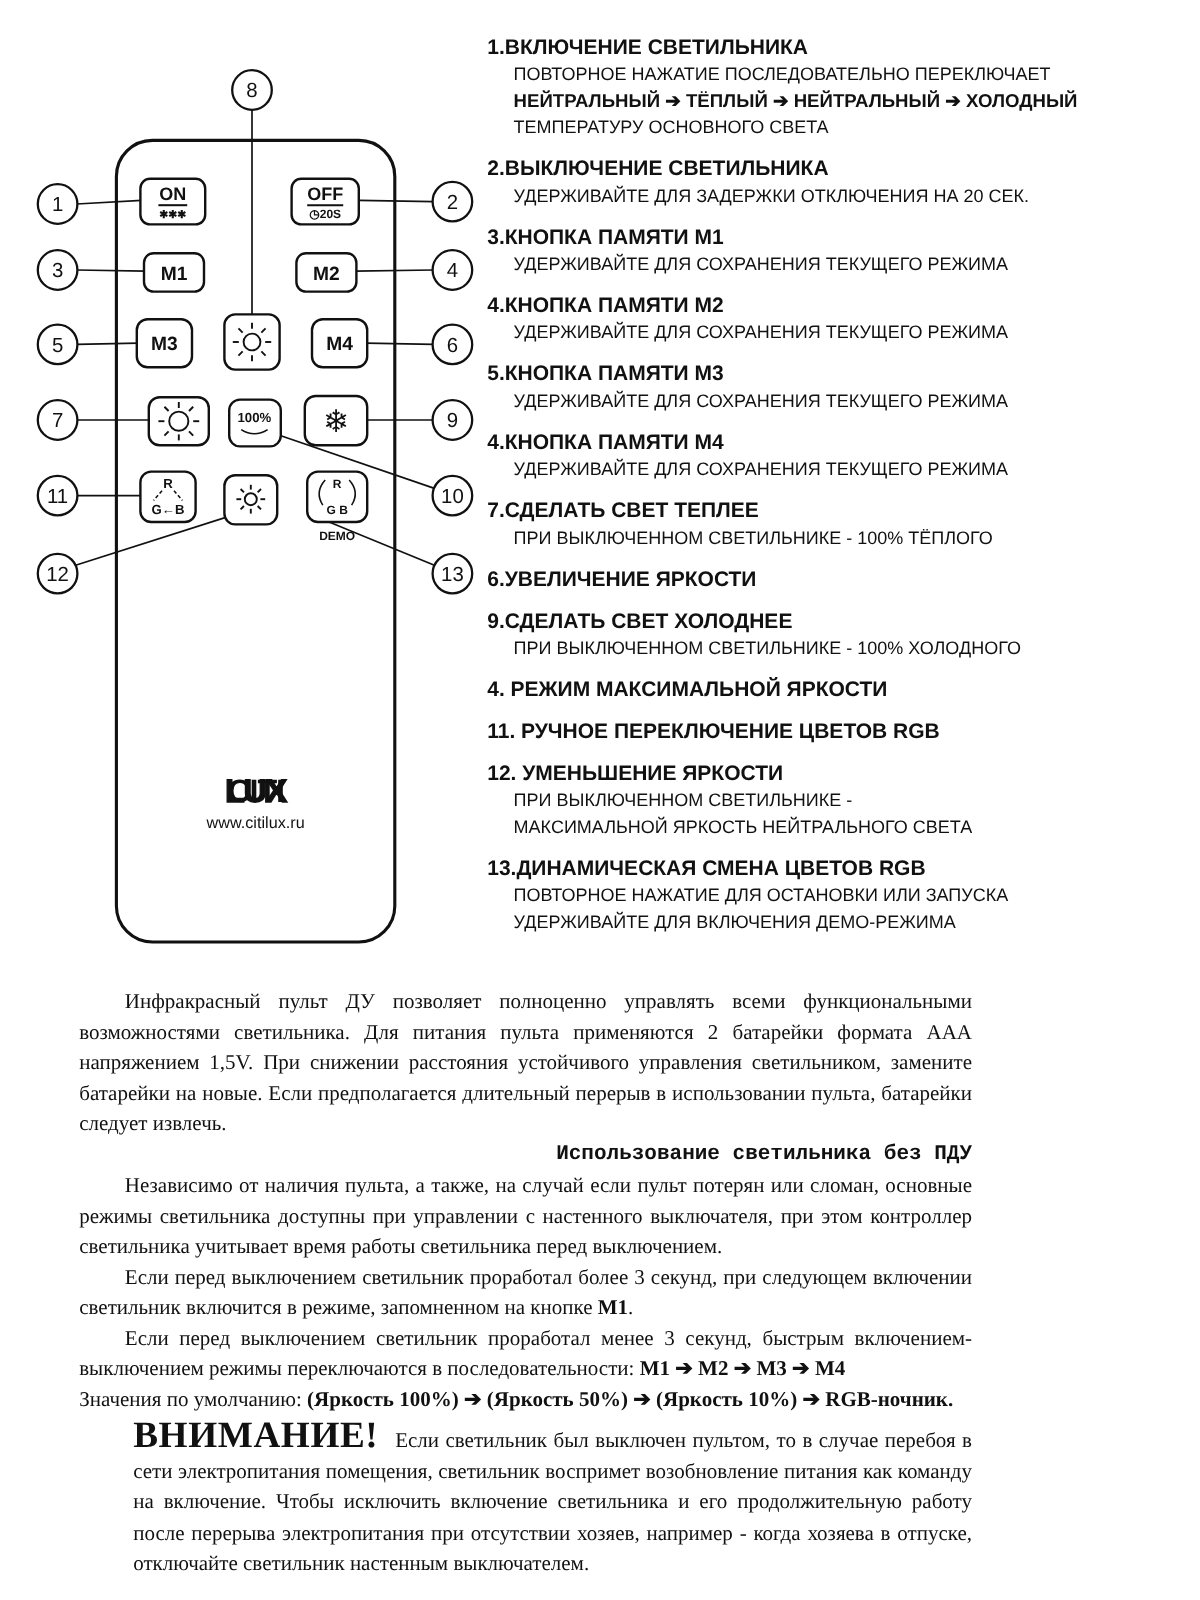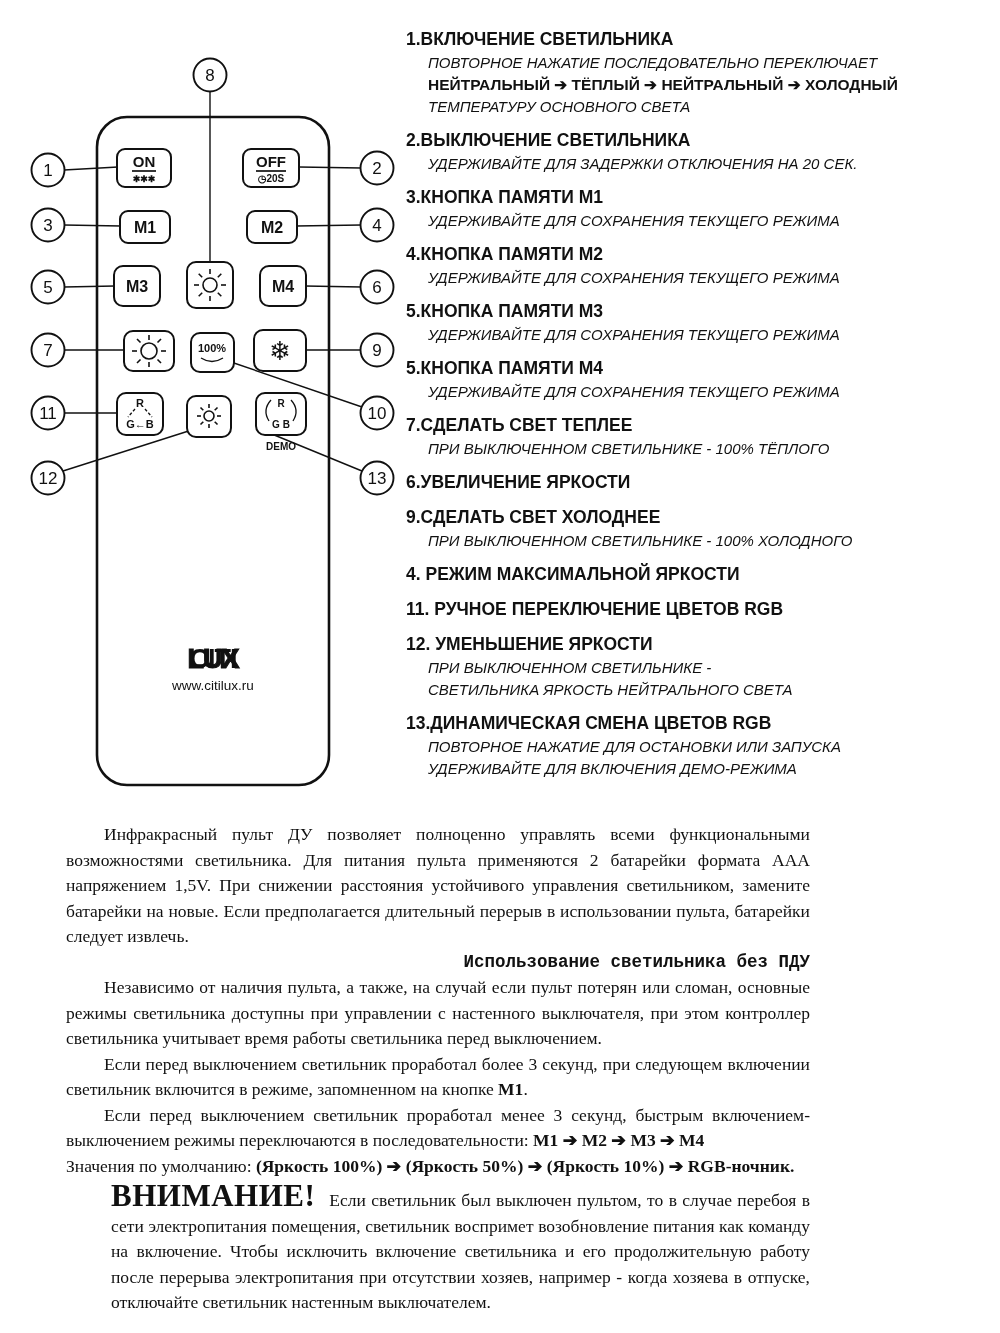--- a/index.html
+++ b/index.html
@@ -25,21 +25,21 @@
   .callout circle { fill:#fff; stroke:#111; stroke-width:1.9; }
   .callout text { font-size:17px; }
   .logo-solid { font-weight:bold; font-size:27px; text-anchor:end; fill:#111; letter-spacing:-1px; }
   .logo-outline { font-weight:bold; font-size:27px; text-anchor:start; fill:#fff; stroke:#111; stroke-width:1.1; letter-spacing:-1px; }
 
   
   .instr-col { position:absolute; left:406px; top:26px; width:586px; }
   .instr { margin-bottom:9px; }
   .ititle { font-weight:bold; font-size:17.5px; line-height:26px; }
   .isub { margin-left:22px; font-size:15px; line-height:22px; }
-  .isub.italic { font-style:italic; }
+  .isub.italic { }
   .isub.bold { font-weight:bold; font-size:15.5px; }
 
   
   .body-text { position:absolute; left:0; top:822px; width:820px; padding:0 10px 0 66px; }
   .para { font-family:"Liberation Serif", serif; font-size:17.5px; line-height:25.5px; text-align:justify; }
   .indent { text-indent:38px; }
   .center-head { font-family:Liberation Mono, monospace; font-size:17.5px; line-height:25.5px; font-weight:bold; text-align:right; }
   .warning { margin-top:4px;margin-left:45px; }
   .warn-title { font-size:31px; margin-right:14px; letter-spacing:0.5px; }
 </style>
@@ -267,21 +267,21 @@
     </div>
 
     <div class="instr">
       <div class="ititle">5.КНОПКА ПАМЯТИ М3</div>
       <div class="isubs">
           <div class="isub italic">УДЕРЖИВАЙТЕ ДЛЯ СОХРАНЕНИЯ ТЕКУЩЕГО РЕЖИМА</div>
         </div>
     </div>
 
     <div class="instr">
-      <div class="ititle">5.КНОПКА ПАМЯТИ М4</div>
+      <div class="ititle">4.КНОПКА ПАМЯТИ М4</div>
       <div class="isubs">
           <div class="isub italic">УДЕРЖИВАЙТЕ ДЛЯ СОХРАНЕНИЯ ТЕКУЩЕГО РЕЖИМА</div>
         </div>
     </div>
 
     <div class="instr">
       <div class="ititle">7.СДЕЛАТЬ СВЕТ ТЕПЛЕЕ</div>
       <div class="isubs">
           <div class="isub italic">ПРИ ВЫКЛЮЧЕННОМ СВЕТИЛЬНИКЕ - 100% ТЁПЛОГО</div>
         </div>
@@ -306,21 +306,21 @@
 
     <div class="instr">
       <div class="ititle">11. РУЧНОЕ ПЕРЕКЛЮЧЕНИЕ ЦВЕТОВ RGB</div>
       <div class="isubs"></div>
     </div>
 
     <div class="instr">
       <div class="ititle">12. УМЕНЬШЕНИЕ ЯРКОСТИ</div>
       <div class="isubs">
           <div class="isub italic">ПРИ ВЫКЛЮЧЕННОМ СВЕТИЛЬНИКЕ -</div>
-          <div class="isub italic">СВЕТИЛЬНИКА ЯРКОСТЬ НЕЙТРАЛЬНОГО СВЕТА</div>
+          <div class="isub italic">МАКСИМАЛЬНОЙ ЯРКОСТЬ НЕЙТРАЛЬНОГО СВЕТА</div>
         </div>
     </div>
 
     <div class="instr">
       <div class="ititle">13.ДИНАМИЧЕСКАЯ СМЕНА ЦВЕТОВ RGB</div>
       <div class="isubs">
           <div class="isub italic">ПОВТОРНОЕ НАЖАТИЕ ДЛЯ ОСТАНОВКИ ИЛИ ЗАПУСКА</div>
           <div class="isub italic">УДЕРЖИВАЙТЕ ДЛЯ ВКЛЮЧЕНИЯ ДЕМО-РЕЖИМА</div>
         </div>
     </div>

